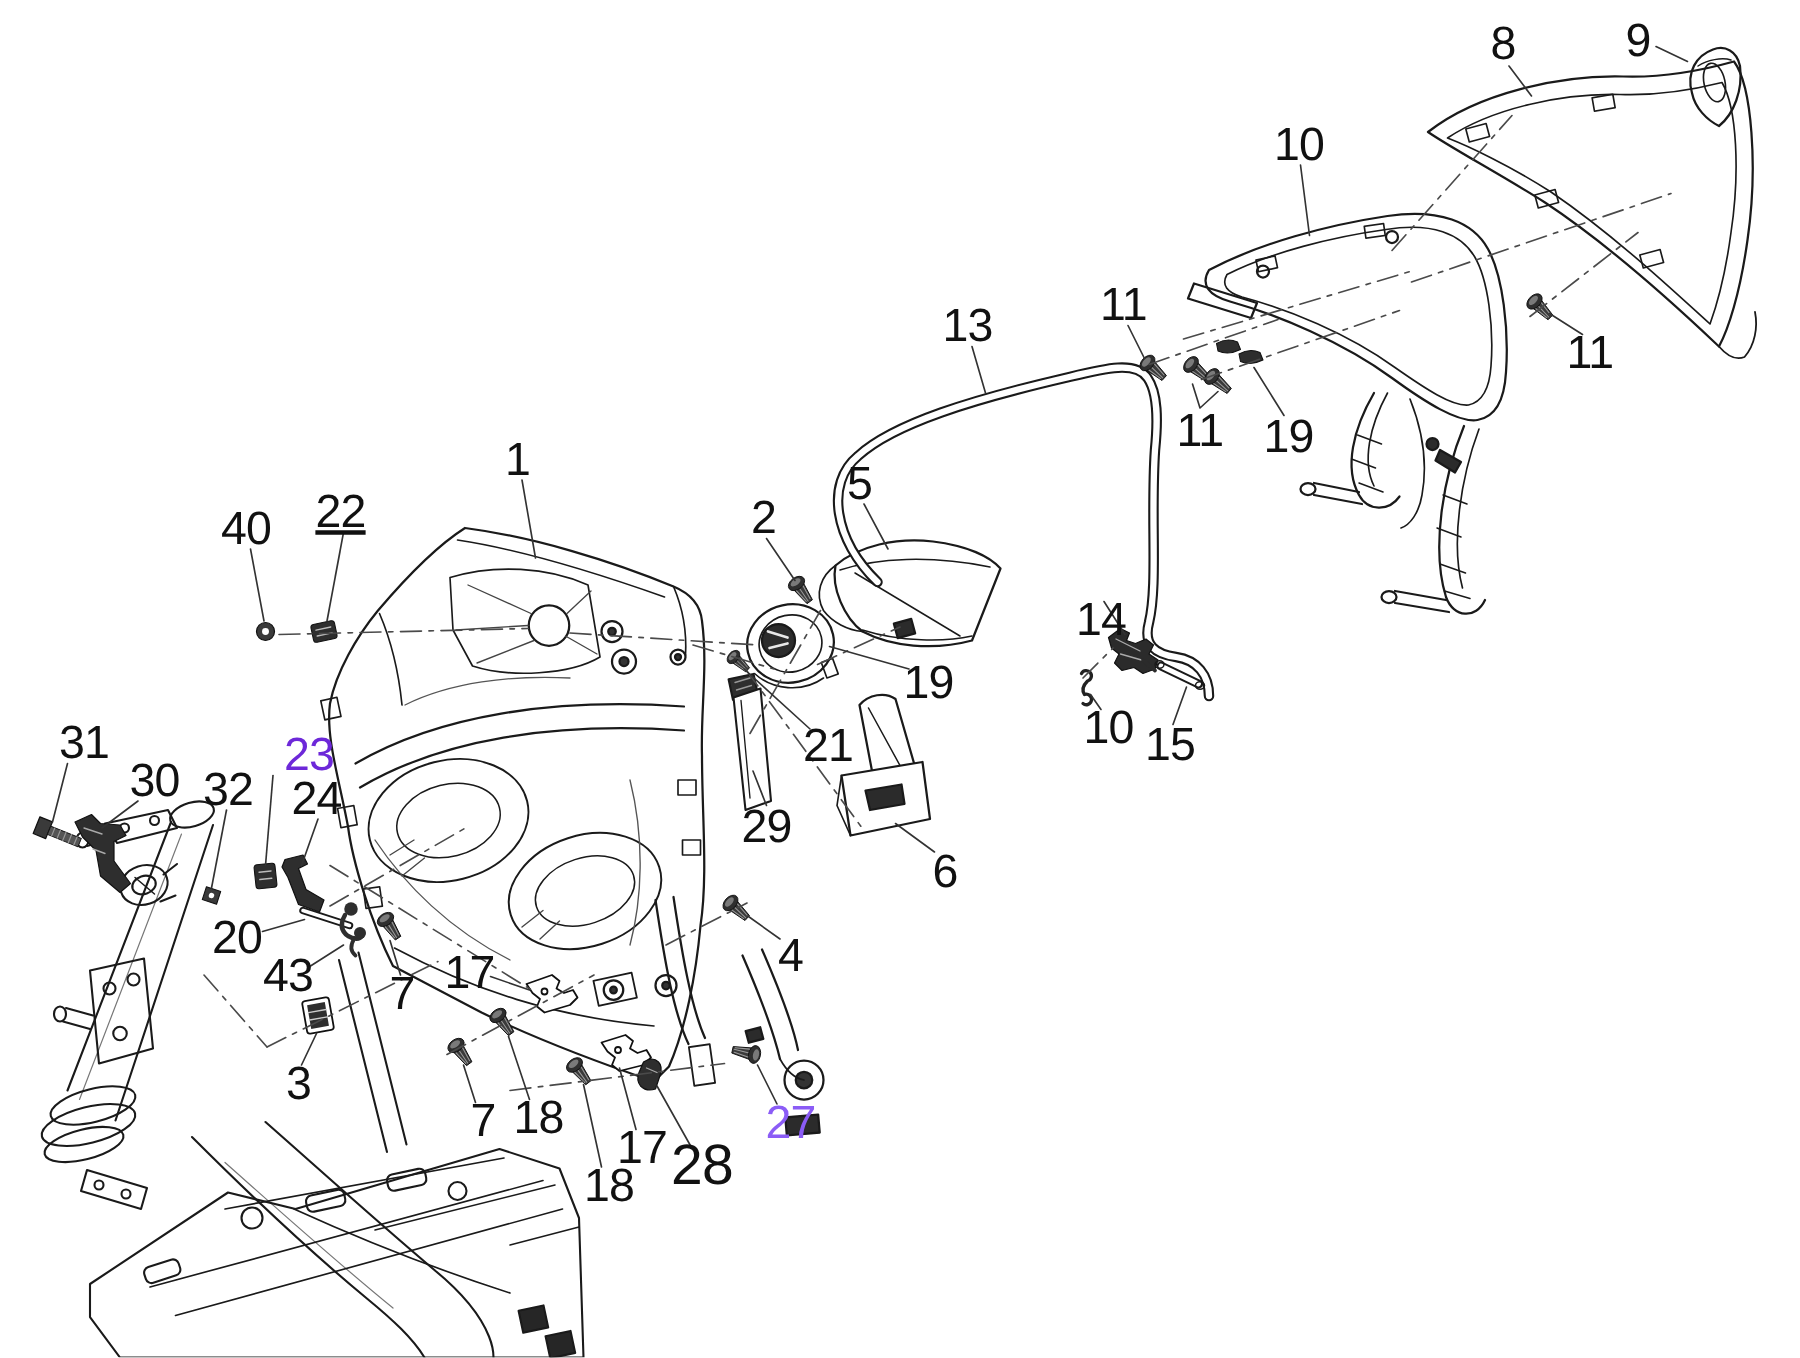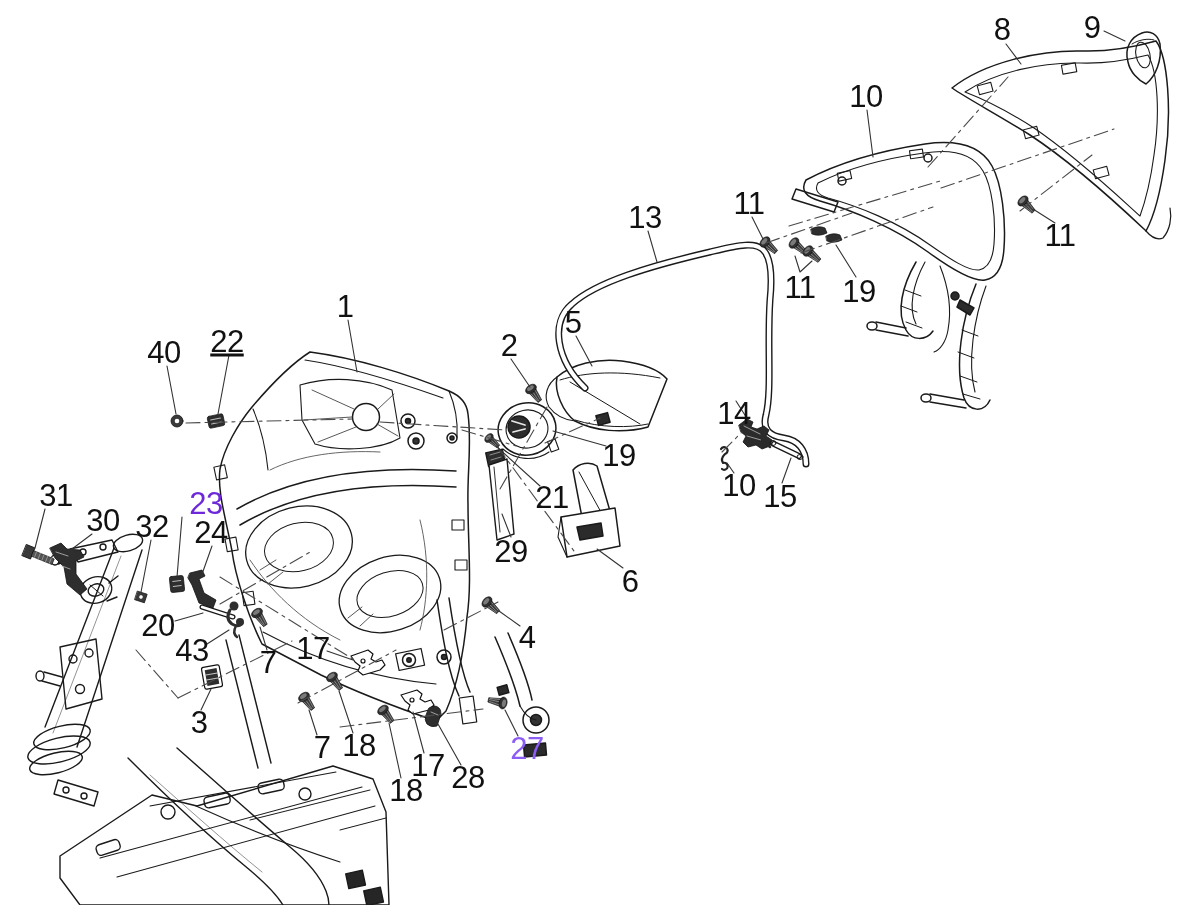--- a/index.html
+++ b/index.html
@@ -407,20 +407,20 @@
       <span class="part-label" style="left: 406px; top: 790px; color: rgb(17, 17, 17); font-size: 31px;">18</span>
       <span class="part-label" style="left: 619px; top: 455px; color: rgb(17, 17, 17); font-size: 31px;">19</span>
       <span class="part-label" style="left: 164px; top: 352px; color: rgb(17, 17, 17); font-size: 31px;">40</span>
       <span class="part-label" style="left: 552px; top: 497px; color: rgb(17, 17, 17); font-size: 31px;">21</span>
       <span class="part-label" style="left: 227px; top: 341px; color: rgb(17, 17, 17); font-size: 31px; text-decoration: underline;">22</span>
       <span class="part-label" style="left: 182px; top: 503px; color: #6d28d9; font-size: 31px; margin-left: 24px;">23</span>
       <span class="part-label" style="left: 211px; top: 532px; color: rgb(17, 17, 17); font-size: 31px;">24</span>
       <span class="part-label" style="left: 158px; top: 625px; color: rgb(17, 17, 17); font-size: 31px;">20</span>
       <span class="part-label" style="left: 192px; top: 650px; color: rgb(17, 17, 17); font-size: 31px;">43</span>
       <span class="part-label" style="left: 527px; top: 748px; color: #8b5cf6; font-size: 31px;">27</span>
-      <span class="part-label" style="left: 468px; top: 777px; color: rgb(17, 17, 17); font-size: 31px;">28</span>
+      <span class="part-label" style="left: 468px; top: 777px; color: rgb(17, 17, 17); font-size: 38px;">28</span>
       <span class="part-label" style="left: 511px; top: 551px; color: rgb(17, 17, 17); font-size: 31px;">29</span>
       <span class="part-label" style="left: 103px; top: 520px; color: rgb(17, 17, 17); font-size: 31px;">30</span>
       <span class="part-label" style="left: 56px; top: 495px; color: rgb(17, 17, 17); font-size: 31px;">31</span>
       <span class="part-label" style="left: 152px; top: 526px; color: rgb(17, 17, 17); font-size: 31px;">32</span>
     </div>
 
 </div>
 
 </body></html>

